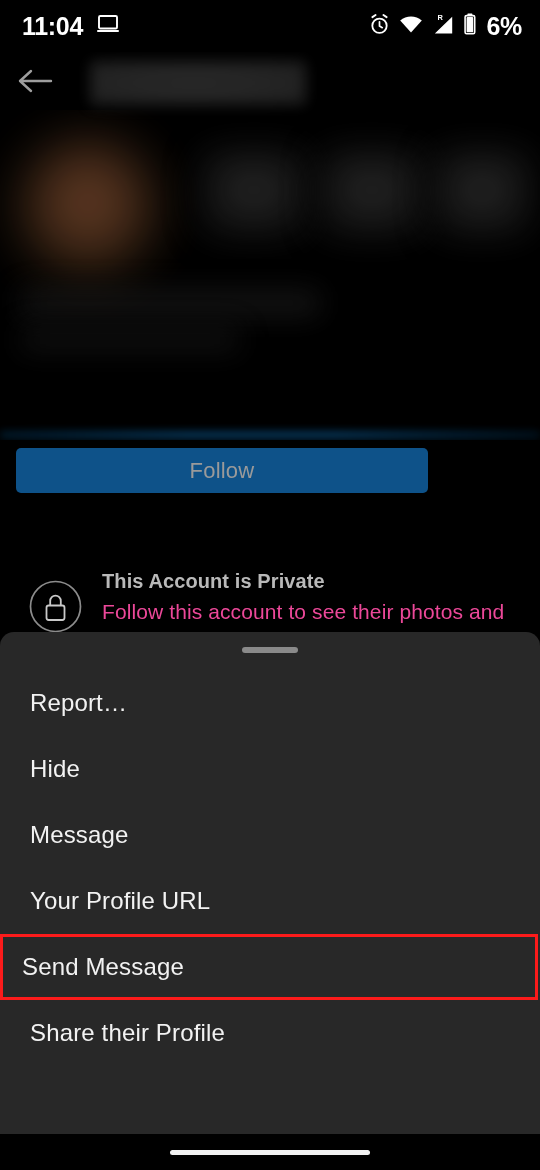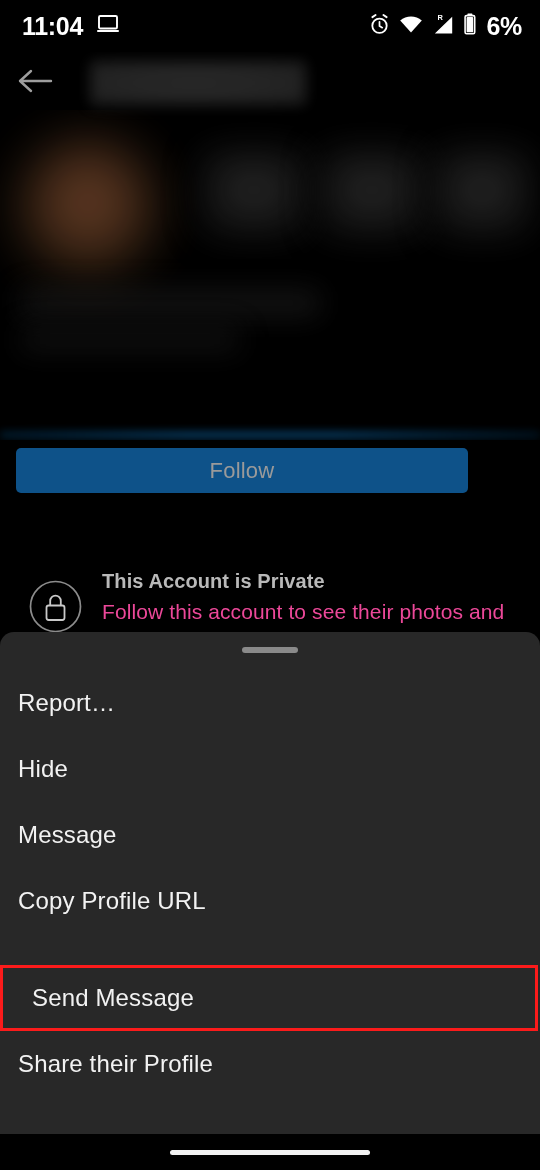--- a/index.html
+++ b/index.html
@@ -99,21 +99,21 @@
   #blue-edge {
     position:absolute; left:0; top:322px;
     width:540px; height:6px;
     background:linear-gradient(90deg,#03263f 0%, #0a4f82 35%, #0a4f82 62%, #021a2c 100%);
     filter:blur(4px); opacity:.9;
   }
 
   
   #follow-button {
     position:absolute; left:16px; top:448px;
-    width:452px; height:45px;
+    width:412px; height:45px;
     background:#0e5289;
     border-radius:5px;
     display:flex; align-items:center; justify-content:center;
     z-index:5;
   }
   #follow-label {
     color:#9a9a9a; font-size:22px; font-weight:400; letter-spacing:.2px;
   }
 
   
@@ -149,32 +149,31 @@
     position:absolute; left:50%; top:15px;
     transform:translateX(-50%);
     width:56px; height:6px; border-radius:3px;
     background:#8a8a8a;
   }
   #menu-list { position:absolute; left:0; top:38px; width:540px; }
   .menu-item {
     position:relative;
     height:66px;
     display:flex; align-items:center;
-    padding-left:18px;
+    padding-left:30px;
   }
   .menu-label {
     color:#f2f2f2; font-size:24px; font-weight:400;
     letter-spacing:.15px; line-height:1;
   }
   .menu-item.highlighted {
     border:3px solid #fb1b1b;
     border-left:none;
     width:538px;
-    padding-left:32px;
-    margin-top:31px;
+    padding-left:22px;
   }
   .menu-item.highlighted::before {
     content:""; position:absolute; left:0; top:-3px; bottom:-3px;
     width:3px; background:#fb1b1b;
   }
 
   
   #gesture-nav {
     position:absolute; left:0; bottom:0;
     width:540px; height:36px;
@@ -286,21 +285,21 @@
       <div class="menu-item">
         <span class="menu-label">Hide</span>
       </div>
 
       <div class="menu-item">
         <span class="menu-label">Message</span>
       </div>
 
 
       <div class="menu-item">
-        <span class="menu-label">Copy Profile URL</span>
+        <span class="menu-label">Your Profile URL</span>
       </div>
 
       <div class="menu-item highlighted">
         <span class="menu-label">Send Message</span>
       </div>
 
       <div class="menu-item">
         <span class="menu-label">Share their Profile</span>
       </div>
 

